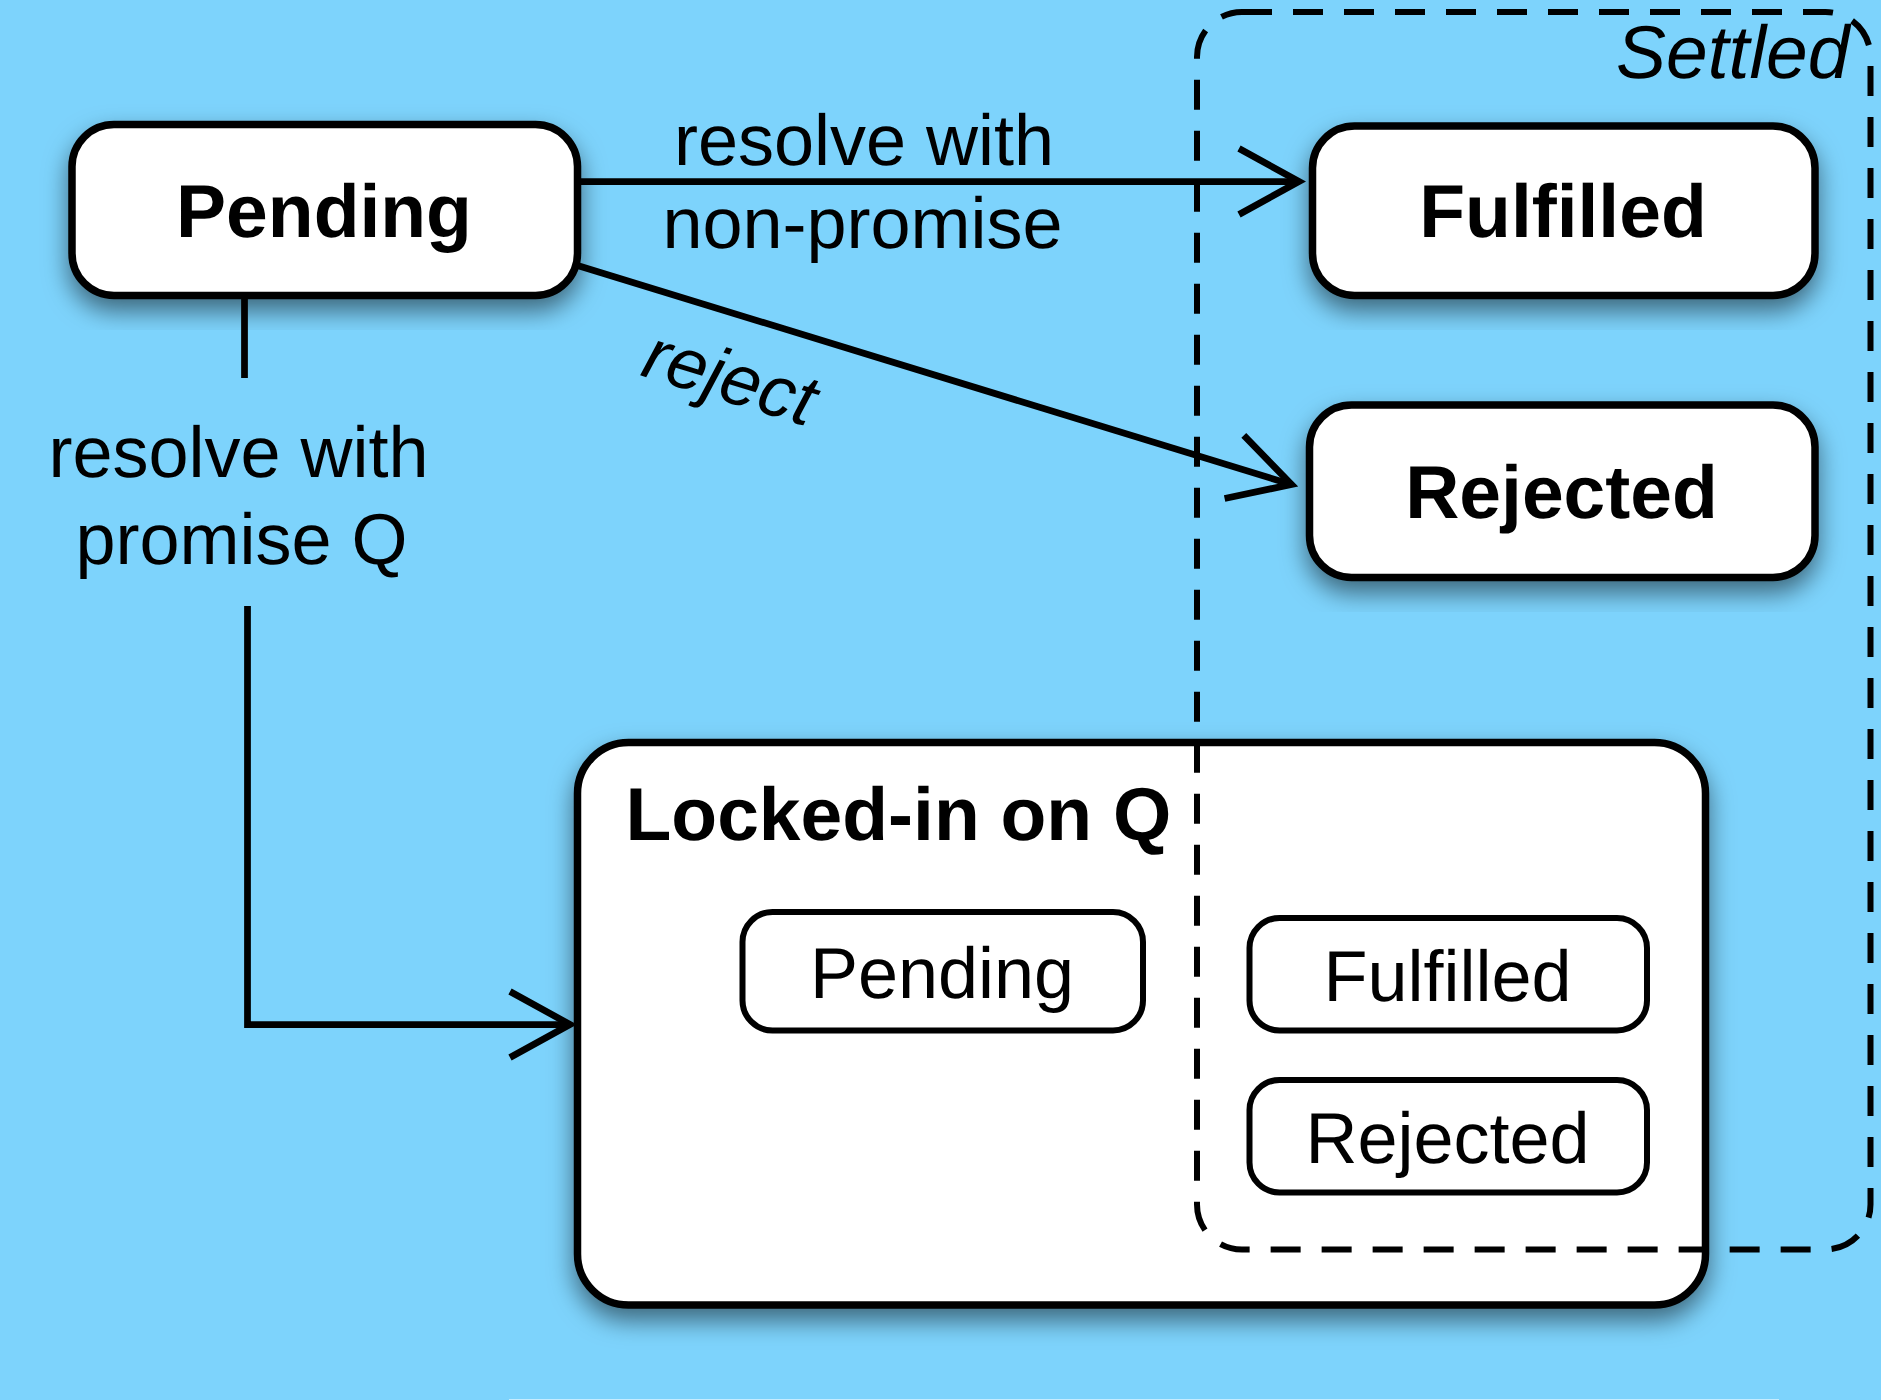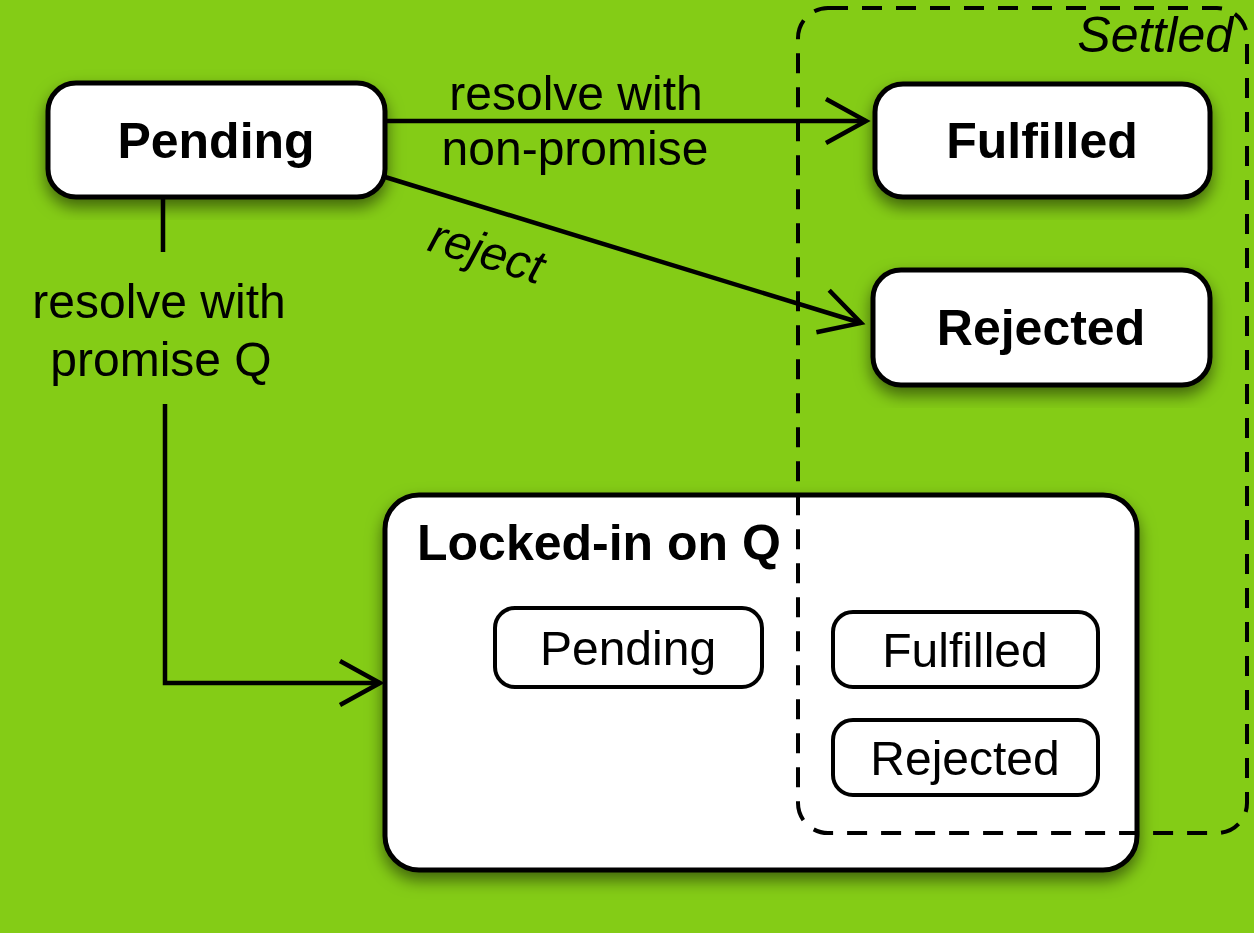--- a/index.html
+++ b/index.html
@@ -1,16 +1,16 @@
 <!DOCTYPE html>
 <html><head>
 <meta charset="utf-8">
 <style>
   html,body { margin:0; padding:0; background:#ffffff; }
-  .stage { width:1254px; height:933px; position:relative; background:#84cc16; }
+  .stage { width:1254px; height:933px; position:relative; background:#7dd3fc; }
   svg { display:block; }
   text { font-family:"Liberation Sans","DejaVu Sans",sans-serif; fill:#000; }
   .box        { fill:#ffffff; stroke:#000000; stroke-width:5; }
   .box-inner  { fill:#ffffff; stroke:#000000; stroke-width:4; }
   .dashed     { fill:none; stroke:#000000; stroke-width:4; stroke-dasharray:20 14; }
   .edge       { stroke:#000000; stroke-width:4.5; fill:none; stroke-linejoin:miter; }
   .arrowhead  { stroke:#000000; stroke-width:4.5; fill:none; }
   .state-label     { font-size:50px; font-weight:bold; text-anchor:middle; }
   .inner-label     { font-size:48px; text-anchor:middle; }
   .edge-label      { font-size:48px; text-anchor:middle; }

